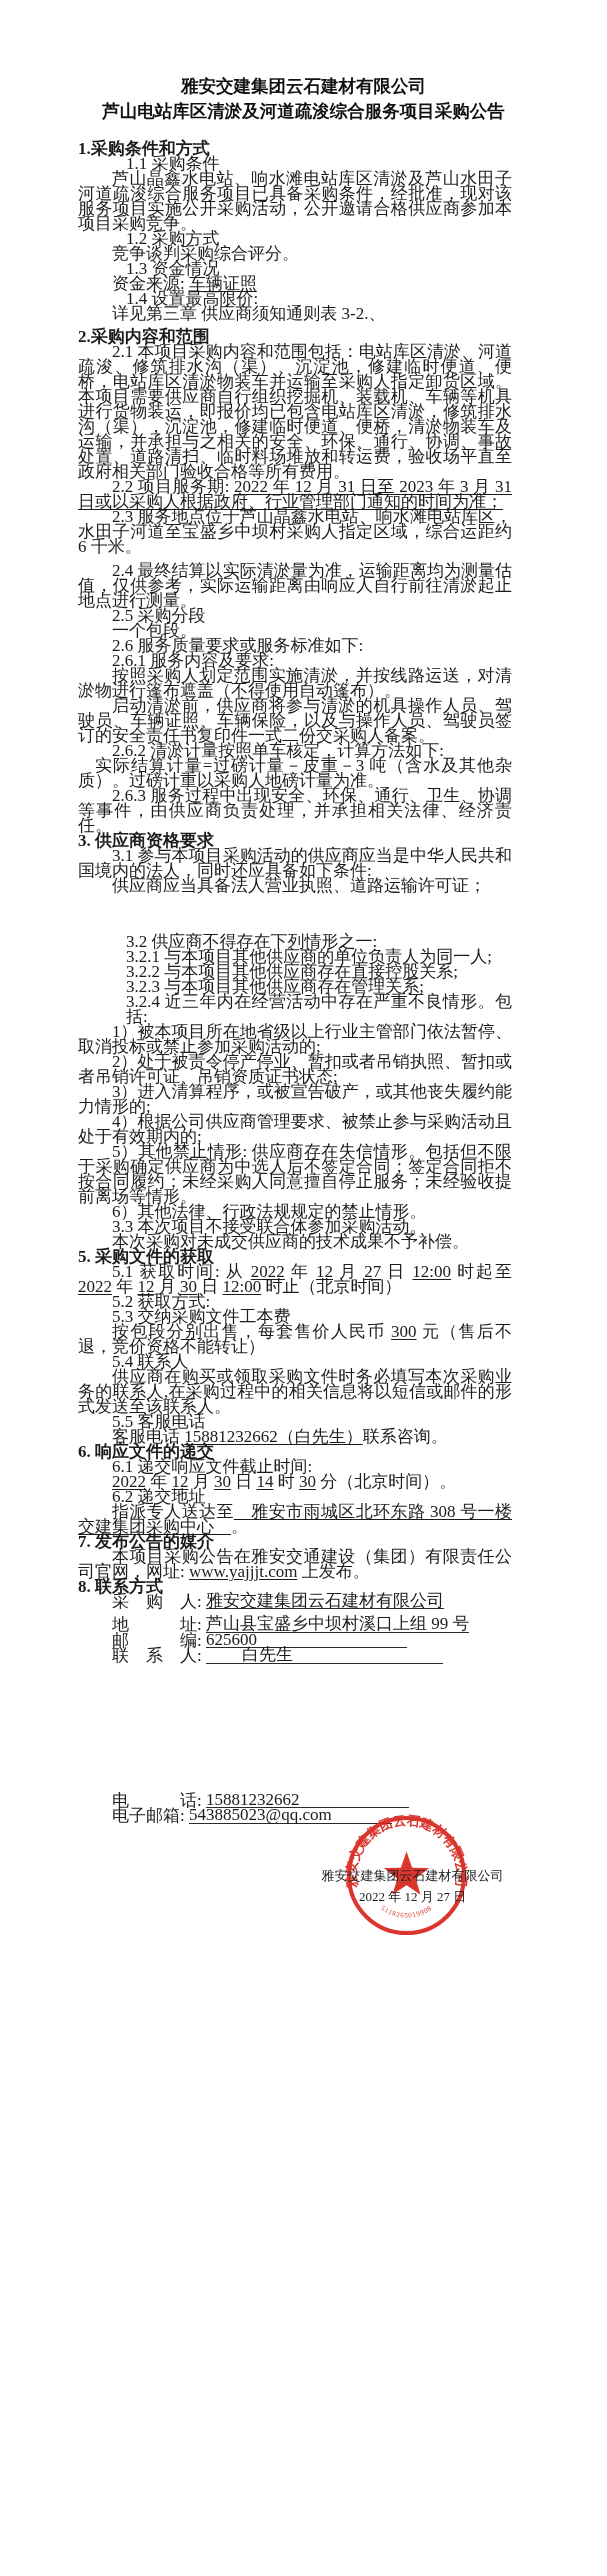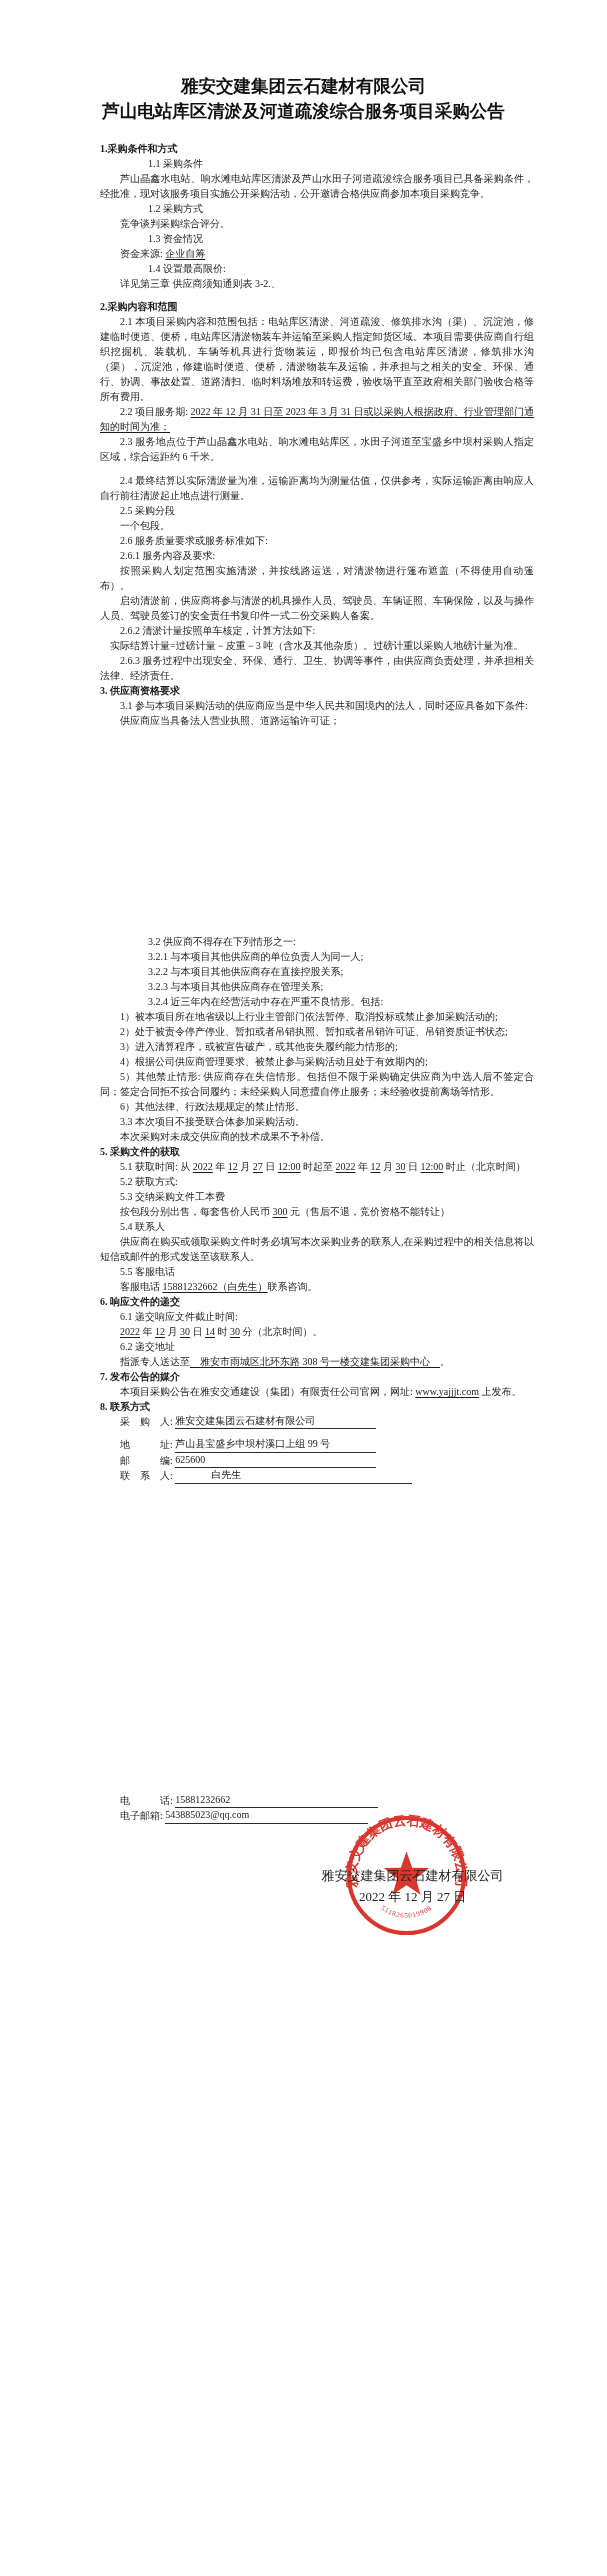--- a/index.html
+++ b/index.html
@@ -1,21 +1,21 @@
 <!DOCTYPE html>
 <html style="font-size:12px"><head>
 <meta charset="utf-8">
 <style>
   html,body{margin:0;padding:0;background:#ffffff;}
   .page{position:relative;width:607px;height:2532px;background:#ffffff;overflow:hidden;
         font-family:"Liberation Serif","DejaVu Serif",serif;color:#1c1c1c;}
   .doc-title{position:absolute;top:74px;left:0;width:607px;text-align:center;
              font-family:"Liberation Sans","DejaVu Sans",sans-serif;
              font-weight:bold;font-size:17.5px;line-height:25px;color:#111;}
-  .block{position:absolute;left:100px;width:434px;font-size:10px;line-height:15px;}
+  .block{position:absolute;left:78px;width:434px;font-size:17px;line-height:15px;}
   .block-a{top:141px;}
   .block-c{top:934px;}
   .block-d{top:1793px;}
   .para{margin:0;text-align:justify;}
   .para.h{font-weight:bold;text-indent:0;}
   .para.m{text-indent:0;margin-left:48px;}
   .para.i{text-indent:2em;}
   .para.i1{text-indent:1em;}
   .para.gap{margin-top:8.3px;}
   .u{text-decoration:underline;text-underline-offset:2.3px;}
@@ -36,21 +36,21 @@
     <div>芦山电站库区清淤及河道疏浚综合服务项目采购公告</div>
   </div>
 
   <div class="block block-a">
       <p class="para h"><span>1.采购条件和方式</span></p>
       <p class="para m"><span>1.1 采购条件</span></p>
       <p class="para i"><span>芦山晶鑫水电站、响水滩电站库区清淤及芦山水田子河道疏浚综合服务项目已具备采购条件，经批准，现对该服务项目实施公开采购活动，公开邀请合格供应商参加本项目采购竞争。</span></p>
       <p class="para m"><span>1.2 采购方式</span></p>
       <p class="para i"><span>竞争谈判采购综合评分。</span></p>
       <p class="para m"><span>1.3 资金情况</span></p>
-      <p class="para i"><span>资金来源: </span><span class="u">企业自筹</span></p>
+      <p class="para i"><span>资金来源: </span><span class="u">车辆证照</span></p>
       <p class="para m"><span>1.4 设置最高限价:</span></p>
       <p class="para i"><span>详见第三章 供应商须知通则表 3-2.、</span></p>
       <p class="para h gap"><span>2.采购内容和范围</span></p>
       <p class="para i"><span>2.1 本项目采购内容和范围包括：电站库区清淤、河道疏浚、修筑排水沟（渠）、沉淀池，修建临时便道、便桥，电站库区清淤物装车并运输至采购人指定卸货区域。本项目需要供应商自行组织挖掘机、装载机、车辆等机具进行货物装运，即报价均已包含电站库区清淤，修筑排水沟（渠），沉淀池，修建临时便道、便桥，清淤物装车及运输，并承担与之相关的安全、环保、通行、协调、事故处置、道路清扫、临时料场堆放和转运费，验收场平直至政府相关部门验收合格等所有费用。</span></p>
       <p class="para i"><span>2.2 项目服务期: </span><span class="u">2022 年 12 月 31 日至 2023 年 3 月 31 日或以采购人根据政府、行业管理部门通知的时间为准；</span></p>
       <p class="para i"><span>2.3 服务地点位于芦山晶鑫水电站、响水滩电站库区，水田子河道至宝盛乡中坝村采购人指定区域，综合运距约 6 千米。</span></p>
       <p class="para i gap"><span>2.4 最终结算以实际清淤量为准，运输距离均为测量估值，仅供参考，实际运输距离由响应人自行前往清淤起止地点进行测量。</span></p>
       <p class="para i"><span>2.5 采购分段</span></p>
       <p class="para i"><span>一个包段。</span></p>
       <p class="para i"><span>2.6 服务质量要求或服务标准如下:</span></p>

